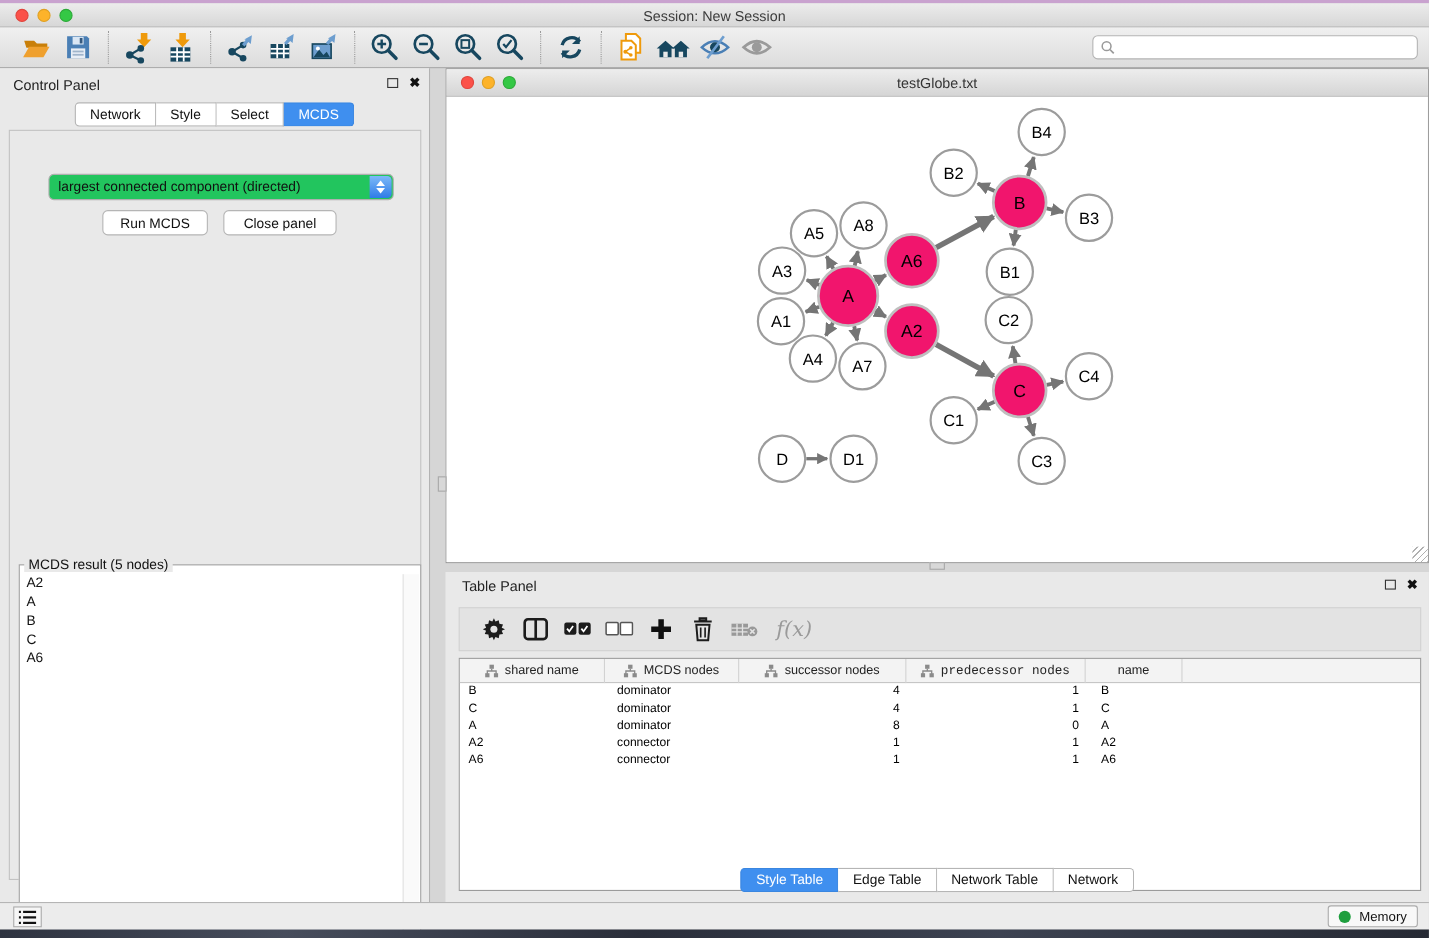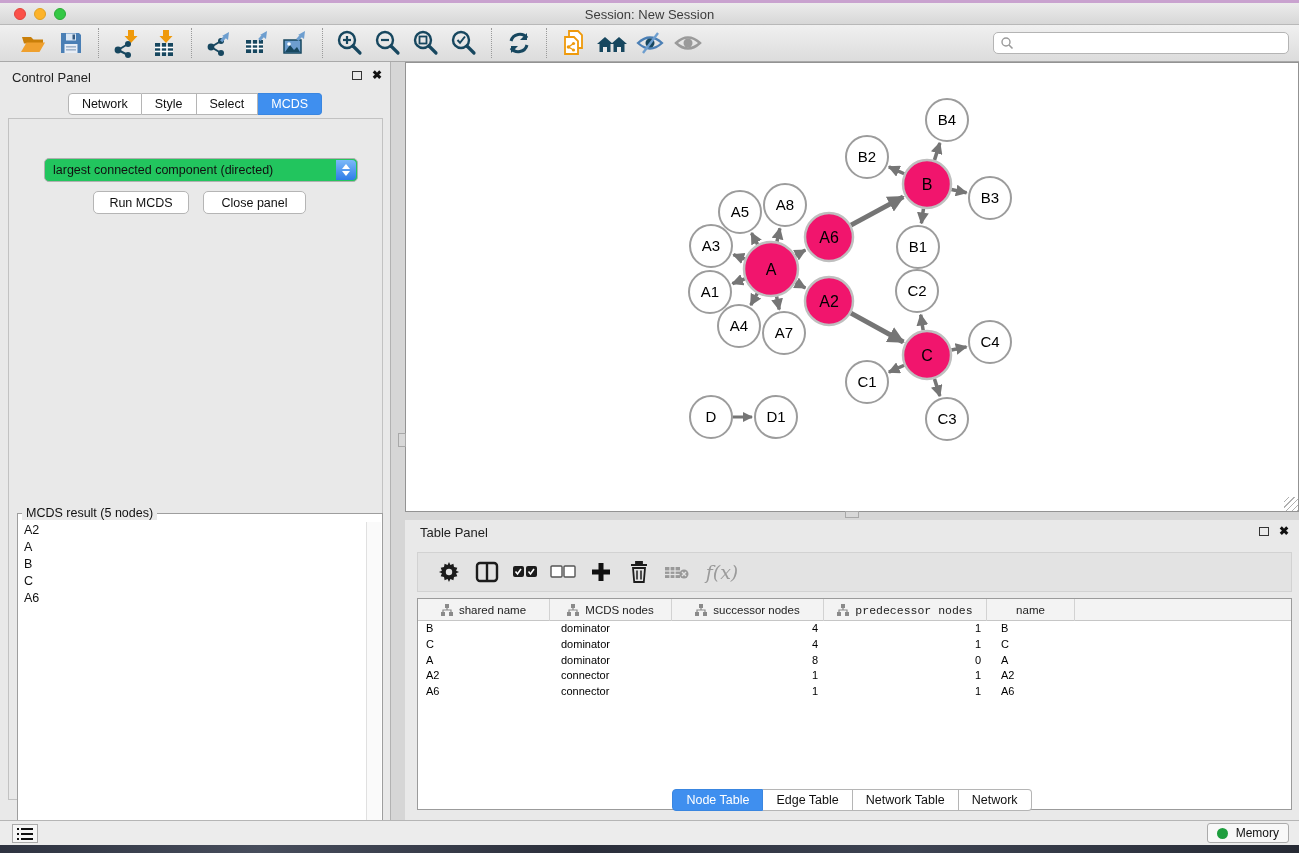--- a/index.html
+++ b/index.html
@@ -307,20 +307,28 @@
             <div>B</div>
             <div>C</div>
             <div>A6</div>
           </div>
         <div class="result-scroll"></div>
       </div>
     </div>
   </div>
 
   <div class="net-window">
+    <div class="net-title">
+      <div class="net-lights">
+        <div class="light red" style="width:12px;height:12px;"></div>
+        <div class="light yellow" style="width:12px;height:12px;"></div>
+        <div class="light green" style="width:12px;height:12px;"></div>
+      </div>
+      <div class="t">testGlobe.txt</div>
+    </div>
     <div class="net-canvas">
       <svg width="892" height="423" viewBox="0 0 892 423">
           <defs>
             <marker id="arrow" viewBox="0 0 10 10" refX="9" refY="5" markerWidth="3.4" markerHeight="3.4" orient="auto" markerUnits="strokeWidth">
               <path d="M0,0 L10,5 L0,10 z" fill="#757575"></path>
             </marker>
           </defs>
           <line x1="351.62238548652044" y1="156.40245073327952" x2="345.4665267258396" y2="145.08361365718898" stroke="#757575" stroke-width="3.5" marker-end="url(#arrow)"></line>
           <line x1="370.9835126065521" y1="153.64679951290466" x2="373.87127490866965" y2="140.4456004175103" stroke="#757575" stroke-width="3.5" marker-end="url(#arrow)"></line>
           <line x1="338.8551087155426" y1="170.97779167429132" x2="327.4099068152492" y2="166.59046427917886" stroke="#757575" stroke-width="3.5" marker-end="url(#arrow)"></line>
@@ -528,21 +536,21 @@
           <div class="tr">
             <div class="td" style="width: 132px; text-align: left; padding: 0px 0px 0px 8px;">A6</div>
             <div class="td" style="width: 122px; text-align: left; padding: 0px 0px 0px 11px;">connector</div>
             <div class="td" style="width: 152px; text-align: right; padding: 0px 6px 0px 0px;">1</div>
             <div class="td" style="width: 163px; text-align: right; padding: 0px 6px 0px 0px;">1</div>
             <div class="td" style="width: 88px; text-align: left; padding: 0px 0px 0px 14px;">A6</div>
           </div>
         </div>
     </div>
     <div class="seg tp-tabs">
-        <div class="seg-tab selected">Node Table</div>
+        <div class="seg-tab selected">Style Table</div>
         <div class="seg-tab">Edge Table</div>
         <div class="seg-tab">Network Table</div>
         <div class="seg-tab">Network</div>
       </div>
   </div>
 
   <div class="statusbar">
     <div class="list-btn">
       <svg class="ico" width="16" height="14" viewBox="0 0 16 14">
         <g fill="#111">

